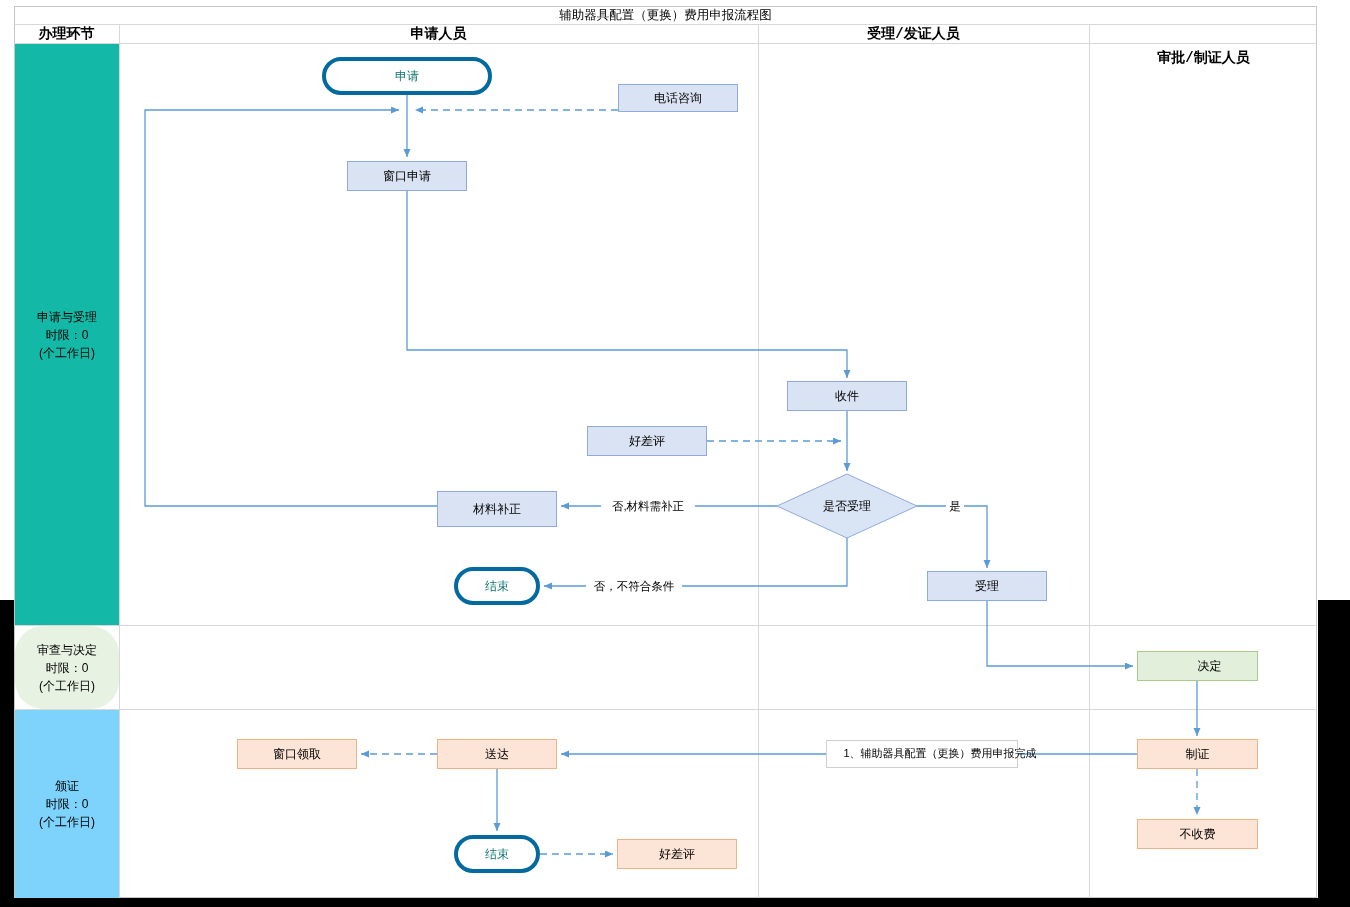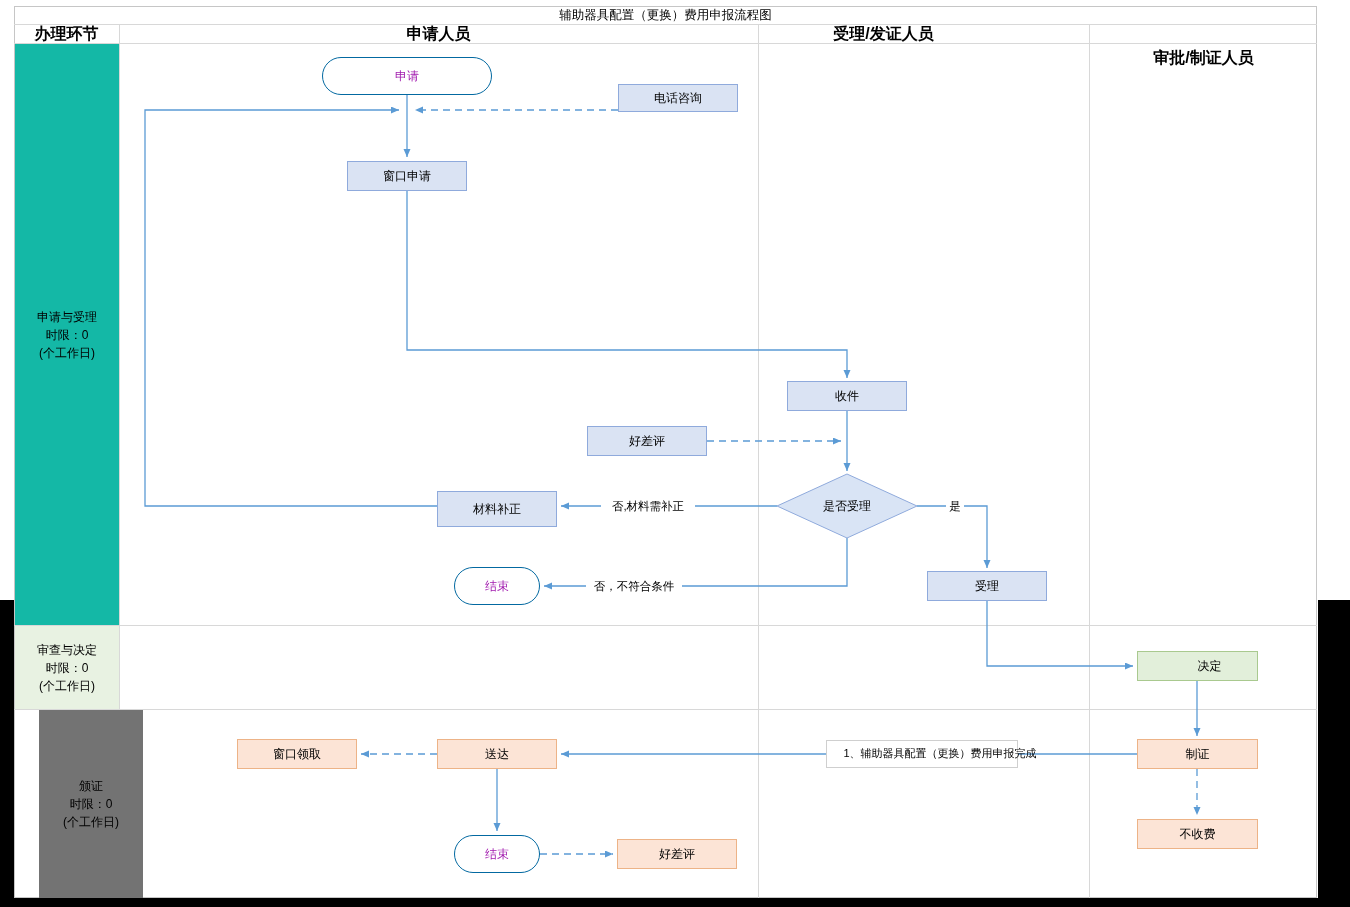--- a/index.html
+++ b/index.html
@@ -20,39 +20,39 @@
   .title-row {
     left: 14px; top: 6px; width: 1303px; height: 19px;
     display: flex; align-items: center; justify-content: center;
     font-size: 12.5px; font-weight: normal;
   }
   .hline { background: #d8d8d8; height: 1px; }
   .vline { background: #d8d8d8; width: 1px; }
   .header-cell {
     top: 25px; height: 18px;
     display: flex; align-items: center; justify-content: center;
-    font-size: 16px; font-weight: bold;
+    font-size: 14px; font-weight: bold; font-family: Liberation Mono, monospace;
   }
   .lane-label {
     left: 15px; width: 104px;
     display: flex; flex-direction: column;
     align-items: center; justify-content: center;
     font-size: 12px; line-height: 1.5; text-align: center;
   }
   .node {
     display: flex; align-items: center; justify-content: center;
     font-size: 12px; text-align: center; line-height: 1.2;
   }
   .nb  { background: #dae3f3; border: 1px solid #8faadc; }           
   .ng  { background: #e2efda; border: 1px solid #a9c98f; padding-left: 24px; }           
   .no  { background: #fce4d6; border: 1px solid #edb387; }           
   .nw  { background: #ffffff; border: 1px solid #cfcfcf; }           
   .stadium {
-    background: #ffffff; border: 1px solid #0369a1;
-    border-radius: 19px; color: #a21caf;
+    background: #ffffff; border: 4px solid #0369a1;
+    border-radius: 19px; color: #0f766e;
   }
   .edge-label {
     display: flex; align-items: center; justify-content: center;
     background: #ffffff; font-size: 11.5px; white-space: nowrap;
   }
   svg.connectors { left: 0; top: 0; pointer-events: none; }
 </style>
 </head>
 <body>
 
@@ -66,34 +66,34 @@
 <div class="abs hline" style="left:14px;top:24px;width:1303px;"></div>
 <div class="abs hline" style="left:14px;top:43px;width:1303px;"></div>
 <div class="abs hline" style="left:14px;top:625px;width:1303px;"></div>
 <div class="abs hline" style="left:14px;top:709px;width:1303px;"></div>
 <div class="abs vline" style="left:119px;top:24px;height:874px;"></div>
 <div class="abs vline" style="left:758px;top:24px;height:874px;"></div>
 <div class="abs vline" style="left:1089px;top:24px;height:874px;"></div>
 
 <div class="abs header-cell" style="left:14px;width:105px;">办理环节</div>
 <div class="abs header-cell" style="left:119px;width:639px;">申请人员</div>
-<div class="abs header-cell" style="left:718px;width:331px;">受理/发证人员</div>
+<div class="abs header-cell" style="left:748px;width:331px;">受理/发证人员</div>
 <div class="abs header-cell" style="left:1089px;width:229px;margin-top:24px;">审批/制证人员</div>
 
 <div class="abs lane-label" style="top:44px;height:581px;background:#14b8a6;">
   <span>申请与受理</span>
   <span>时限：0</span>
   <span>(个工作日)</span>
 </div>
-<div class="abs lane-label" style="top:626px;height:83px;background:#e8f2e2;">
+<div class="abs lane-label" style="top:626px;height:83px;background:#e8f2e2;border-radius:28px;">
   <span>审查与决定</span>
   <span>时限：0</span>
   <span>(个工作日)</span>
 </div>
-<div class="abs lane-label" style="top:710px;height:188px;background:#737373;margin-left:24px;">
+<div class="abs lane-label" style="top:710px;height:188px;background:#7dd3fc;">
   <span>颁证</span>
   <span>时限：0</span>
   <span>(个工作日)</span>
 </div>
 
 <svg class="abs connectors" width="1350" height="907" viewBox="0 0 1350 907">
   <defs>
     <marker id="arrow" markerWidth="9" markerHeight="9" refX="8" refY="3.5" orient="auto" markerUnits="userSpaceOnUse">
       <path d="M0,0 L8,3.5 L0,7 Z" fill="#5b9bd5"></path>
     </marker>

